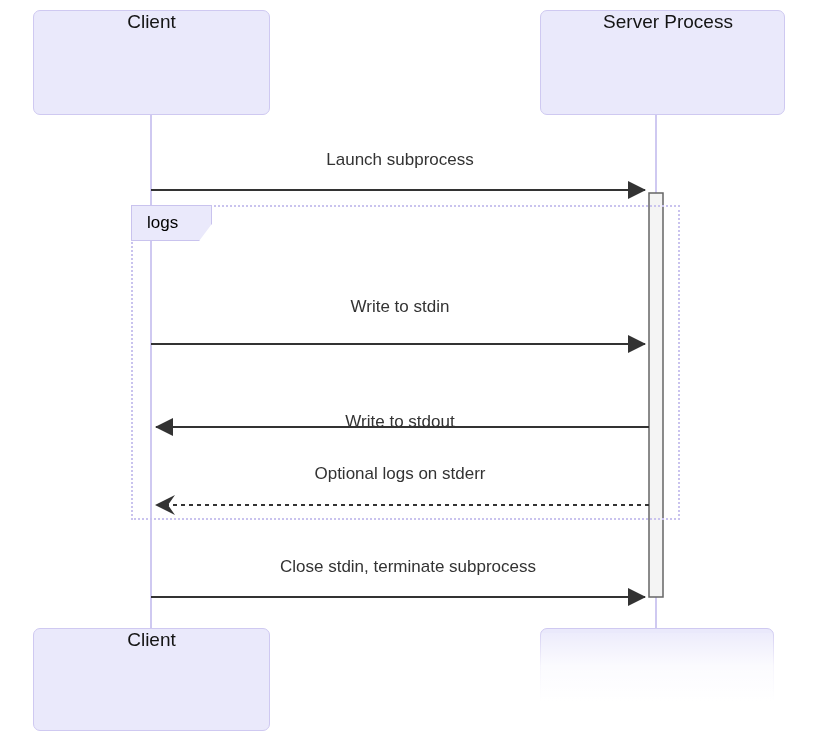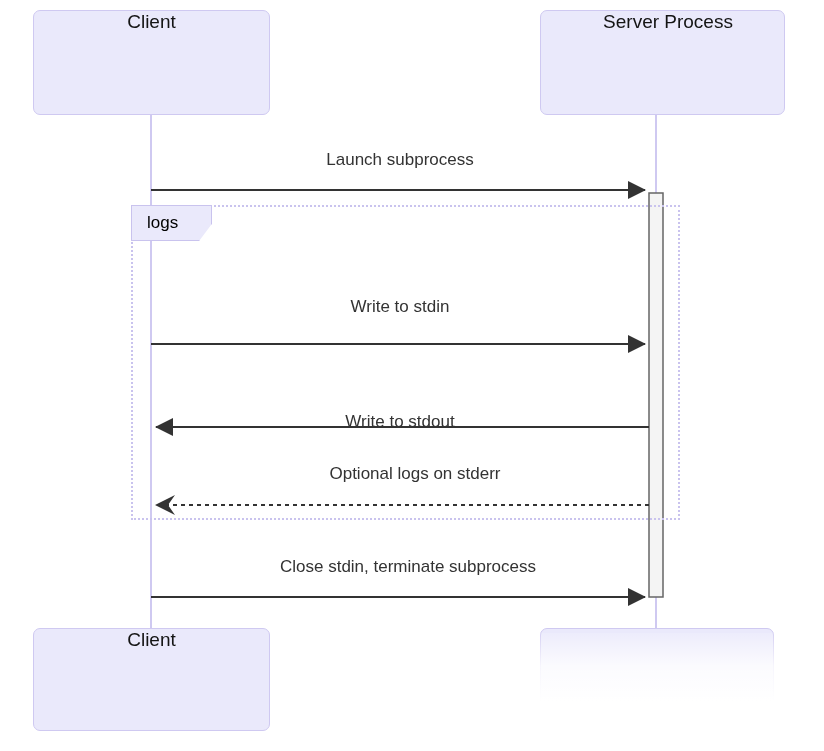--- a/index.html
+++ b/index.html
@@ -30,21 +30,21 @@
   }
 
   
   .msg-label{
     position:absolute;left:151px;width:498px;text-align:center;
     color:#333333;font-size:17px;line-height:22px;
   }
   .msg-1{top:149px;}
   .msg-2{top:296px;}
   .msg-3{top:379px;margin-top:32px;}
-  .msg-4{top:463px;margin-left:15px;}
+  .msg-4{top:463px;}
   .msg-5{top:556px;padding-left:8px;}
 
   
   .loop-box{
     position:absolute;left:131px;top:205px;width:549px;height:315px;
     border:2px dotted var(--loop-border,#C9C3EE);box-sizing:border-box;
   }
   .loop-label{
     position:absolute;left:131px;top:205px;width:81px;height:36px;
     background:var(--actor-fill,#EAE9FB);

